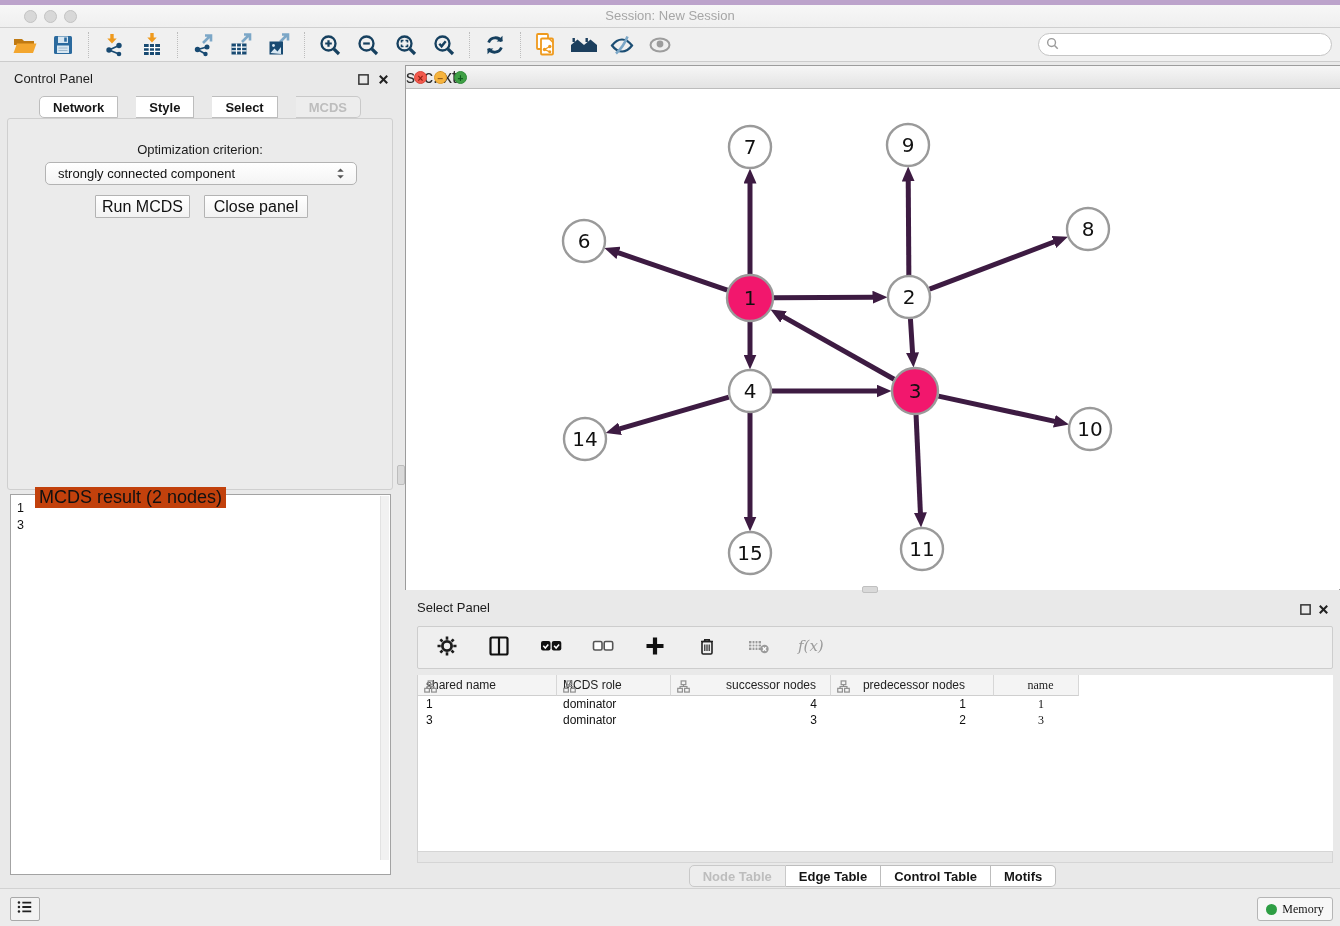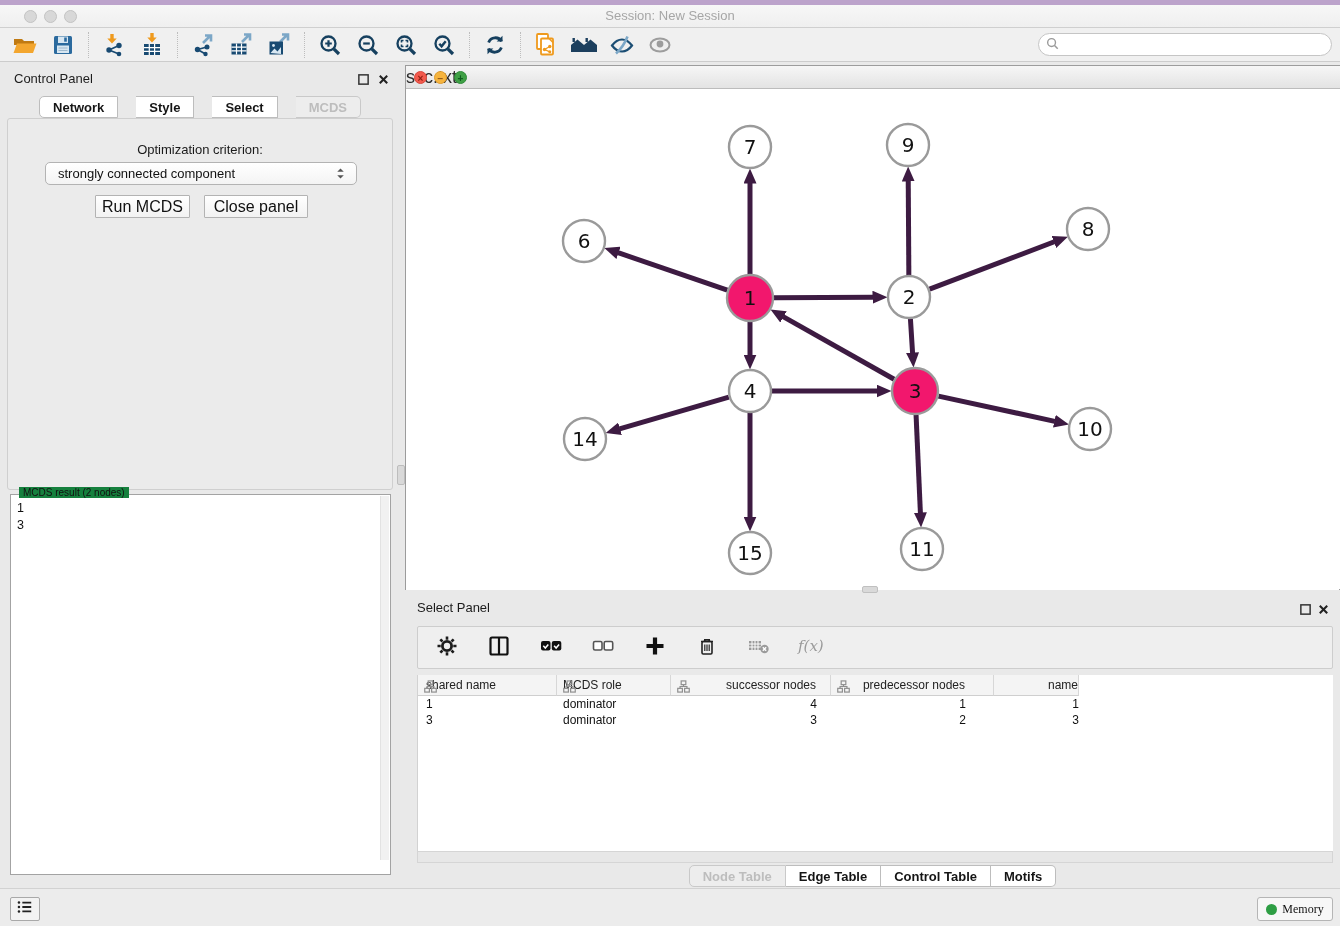--- a/index.html
+++ b/index.html
@@ -35,21 +35,21 @@
   .tab:last-child { border-radius:0 5px 5px 0; }
   .tab.active { background:#ededed; color:#bdbdbd; border-color:#c9c9c9; }
   #cp-body { position:absolute; left:7px; top:53px; width:386px; height:372px; background:#ebebeb; border:1px solid #cfcfcf; border-radius:3px; }
   #opt-label { position:absolute; left:0; top:23px; width:100%; text-align:center; font-size:13px; color:#1a1a1a; }
   #criterion-select { position:absolute; left:37px; top:43px; width:312px; height:23px; background:linear-gradient(#ffffff,#f4f4f4); border:1px solid #b3b3b3; border-radius:5px; font-size:13px; color:#111; line-height:21px; padding-left:12px; }
   #criterion-spinner { position:absolute; right:8px; top:3px; width:15px; height:15px; }
   .cp-btn { position:absolute; top:76px; height:23px; background:linear-gradient(#ffffff,#f2f2f2); border:1px solid #b3b3b3; border-radius:1px; font-size:16px; color:#111; text-align:center; line-height:21px; }
   #run-btn { left:87px; width:95px; }
   #closepanel-btn { left:196px; width:104px; }
   #result-box { position:absolute; left:10px; top:429px; width:381px; height:381px; border:1px solid #a3a3a3; background:#ffffff; }
-  #result-legend { position:absolute; left:8px; top:-8px; background:#15803d; padding:0 4px; font-size:10px; color:#111; }
+  #result-legend { position:absolute; left:24px; top:-8px; background:#c2410c; padding:0 4px; font-size:18px; color:#111; }
   #result-text { position:absolute; left:6px; top:5px; font-size:12.5px; line-height:17px; color:#111; white-space:pre; font-family:"Liberation Sans",sans-serif; }
   #result-scroll { position:absolute; right:1px; top:1px; width:9px; height:364px; background:#f1f1f1; border-left:1px solid #e2e2e2; }
   #v-splitter-grip { left:397px; top:465px; width:8px; height:20px; background:#d9d9d9; border:1px solid #bdbdbd; border-radius:2px; }
 
   
   #net-window { left:405px; top:65px; width:935px; height:525px; border:1px solid #9c9c9c; border-right:none; background:#ffffff; }
   #net-titlebar { position:absolute; left:0; top:0; width:100%; height:23px; background:linear-gradient(#f6f6f6,#e3e3e3); border-bottom:1px solid #bcbcbc; }
   .nt-light { position:absolute; top:5px; width:13px; height:13px; border-radius:50%; font-size:10px; font-weight:700; text-align:center; line-height:13px; }
   #nt-close { left:8px;  background:#f25a4d; color:#8e1f12; border:1px solid #d8473c; }
   #nt-min   { left:28px; background:#f6b43e; color:#93591a; border:1px solid #dd9c2f; }
@@ -68,21 +68,21 @@
   #dt-header { display:flex; height:21px; }
   .hcell { position:relative; background:#f4f4f4; border-right:1px solid #d7d7d7; border-bottom:1px solid #cfcfcf; font-size:12px; color:#222; text-align:center; line-height:20px; }
   .hcell .tree-ic { position:absolute; left:6px; top:4px; }
   .hcell.filler { flex:1; background:#ffffff; border-right:none; border-bottom:none; }
   .trow { display:flex; height:16px; font-size:12px; color:#111; }
   .tcell { line-height:16px; overflow:hidden; }
   .c0 { width:139px; text-align:left; padding-left:8px; }
   .c1 { width:114px; text-align:left; padding-left:6px; }
   .c2 { width:160px; text-align:right; padding-right:14px; }
   .c3 { width:163px; text-align:right; padding-right:28px; }
-  .c4 { width:85px;  text-align:right; padding-left:9px; }
+  .c4 { width:85px;  text-align:center; padding-left:9px;font-family:Liberation Serif, serif; }
   #dt-bottombar { position:absolute; left:12px; top:256px; width:916px; height:12px; background:#e7e7e7; border:1px solid #d5d5d5; }
   #tp-tabs { position:absolute; left:0; top:270px; width:100%; display:flex; justify-content:center; }
 
   
   #status-bar { left:0; top:888px; width:1340px; height:38px; background:#ececec; border-top:1px solid #d2d2d2;font-family:Liberation Serif, serif; }
   #list-btn { position:absolute; left:10px; top:8px; width:30px; height:24px; background:#f3f3f3; border:1px solid #a9a9a9; border-radius:2px; display:flex; align-items:center; justify-content:center; }
   #memory-btn { position:absolute; right:7px; top:8px; width:76px; height:24px; background:#f7f7f7; border:1px solid #b5b5b5; border-radius:3px; display:flex; align-items:center; justify-content:center; gap:5px; font-size:12px; color:#111; }
   #memory-dot { width:11px; height:11px; border-radius:50%; }
 </style>
 </head>

